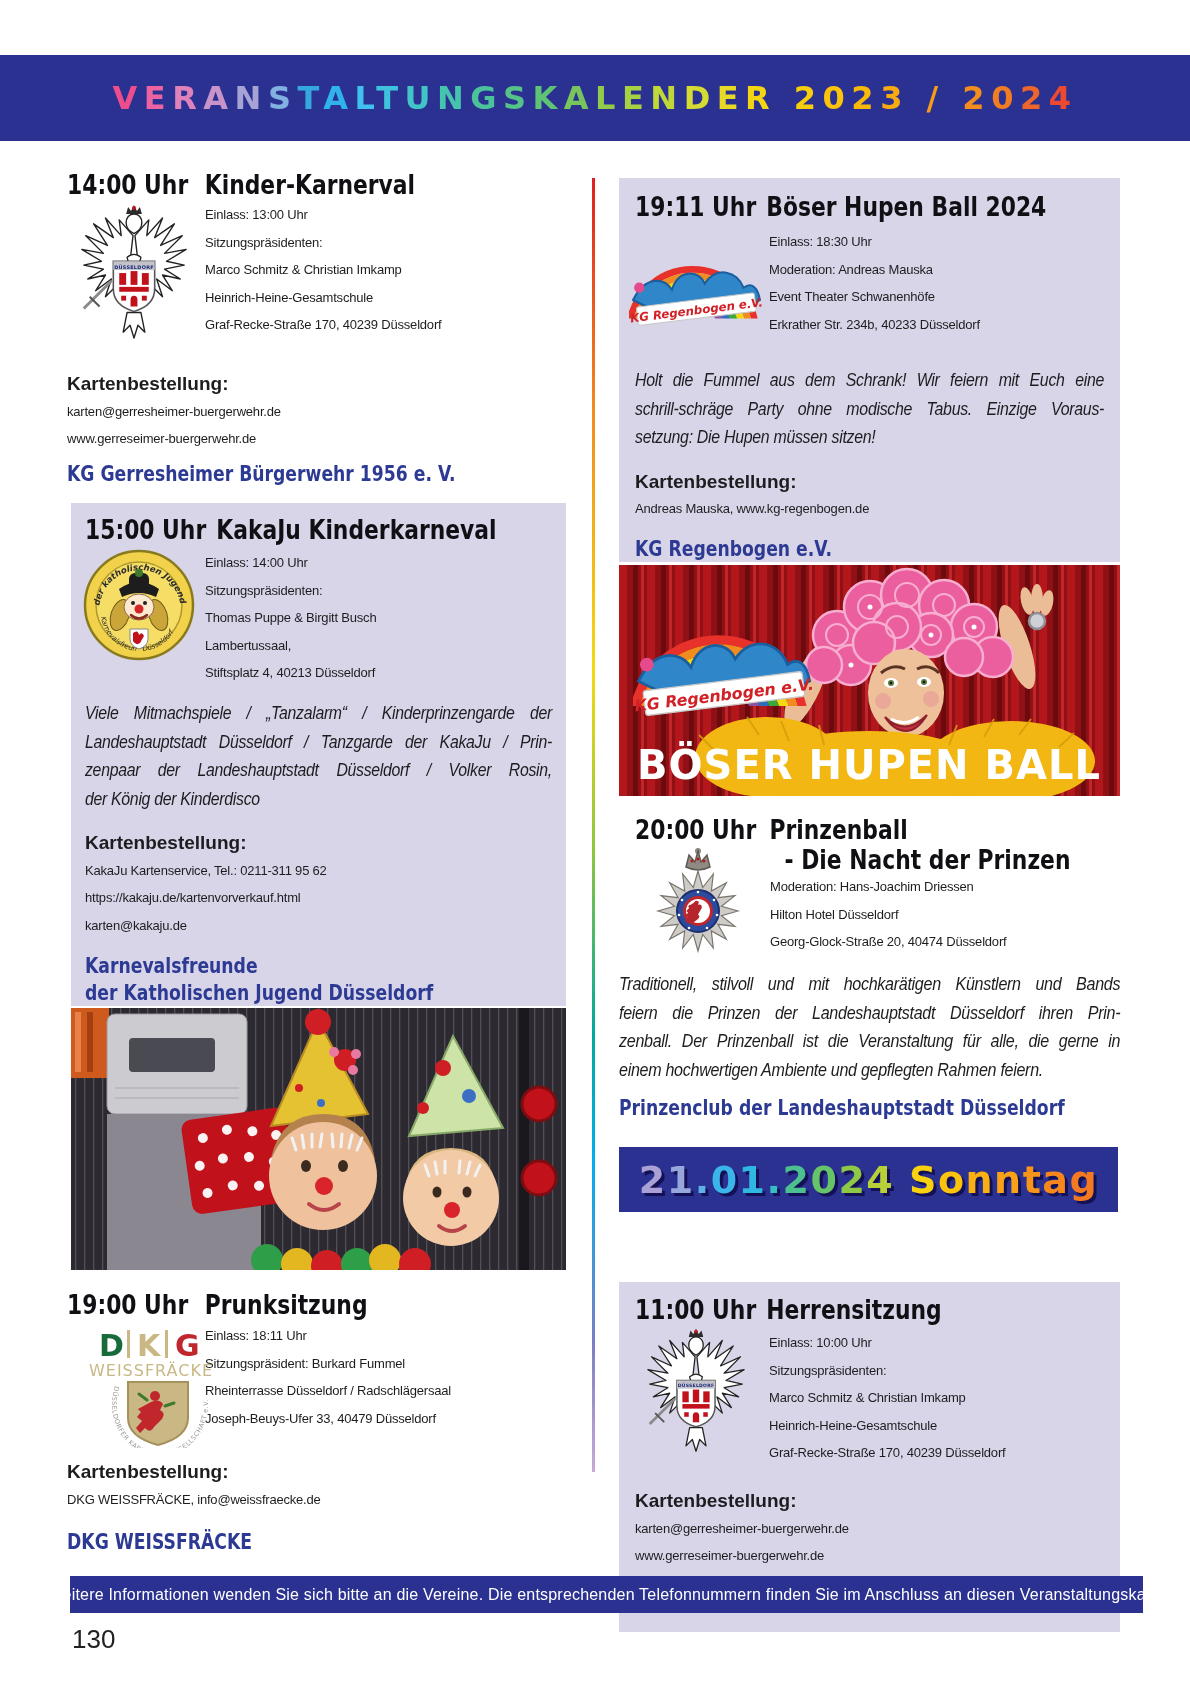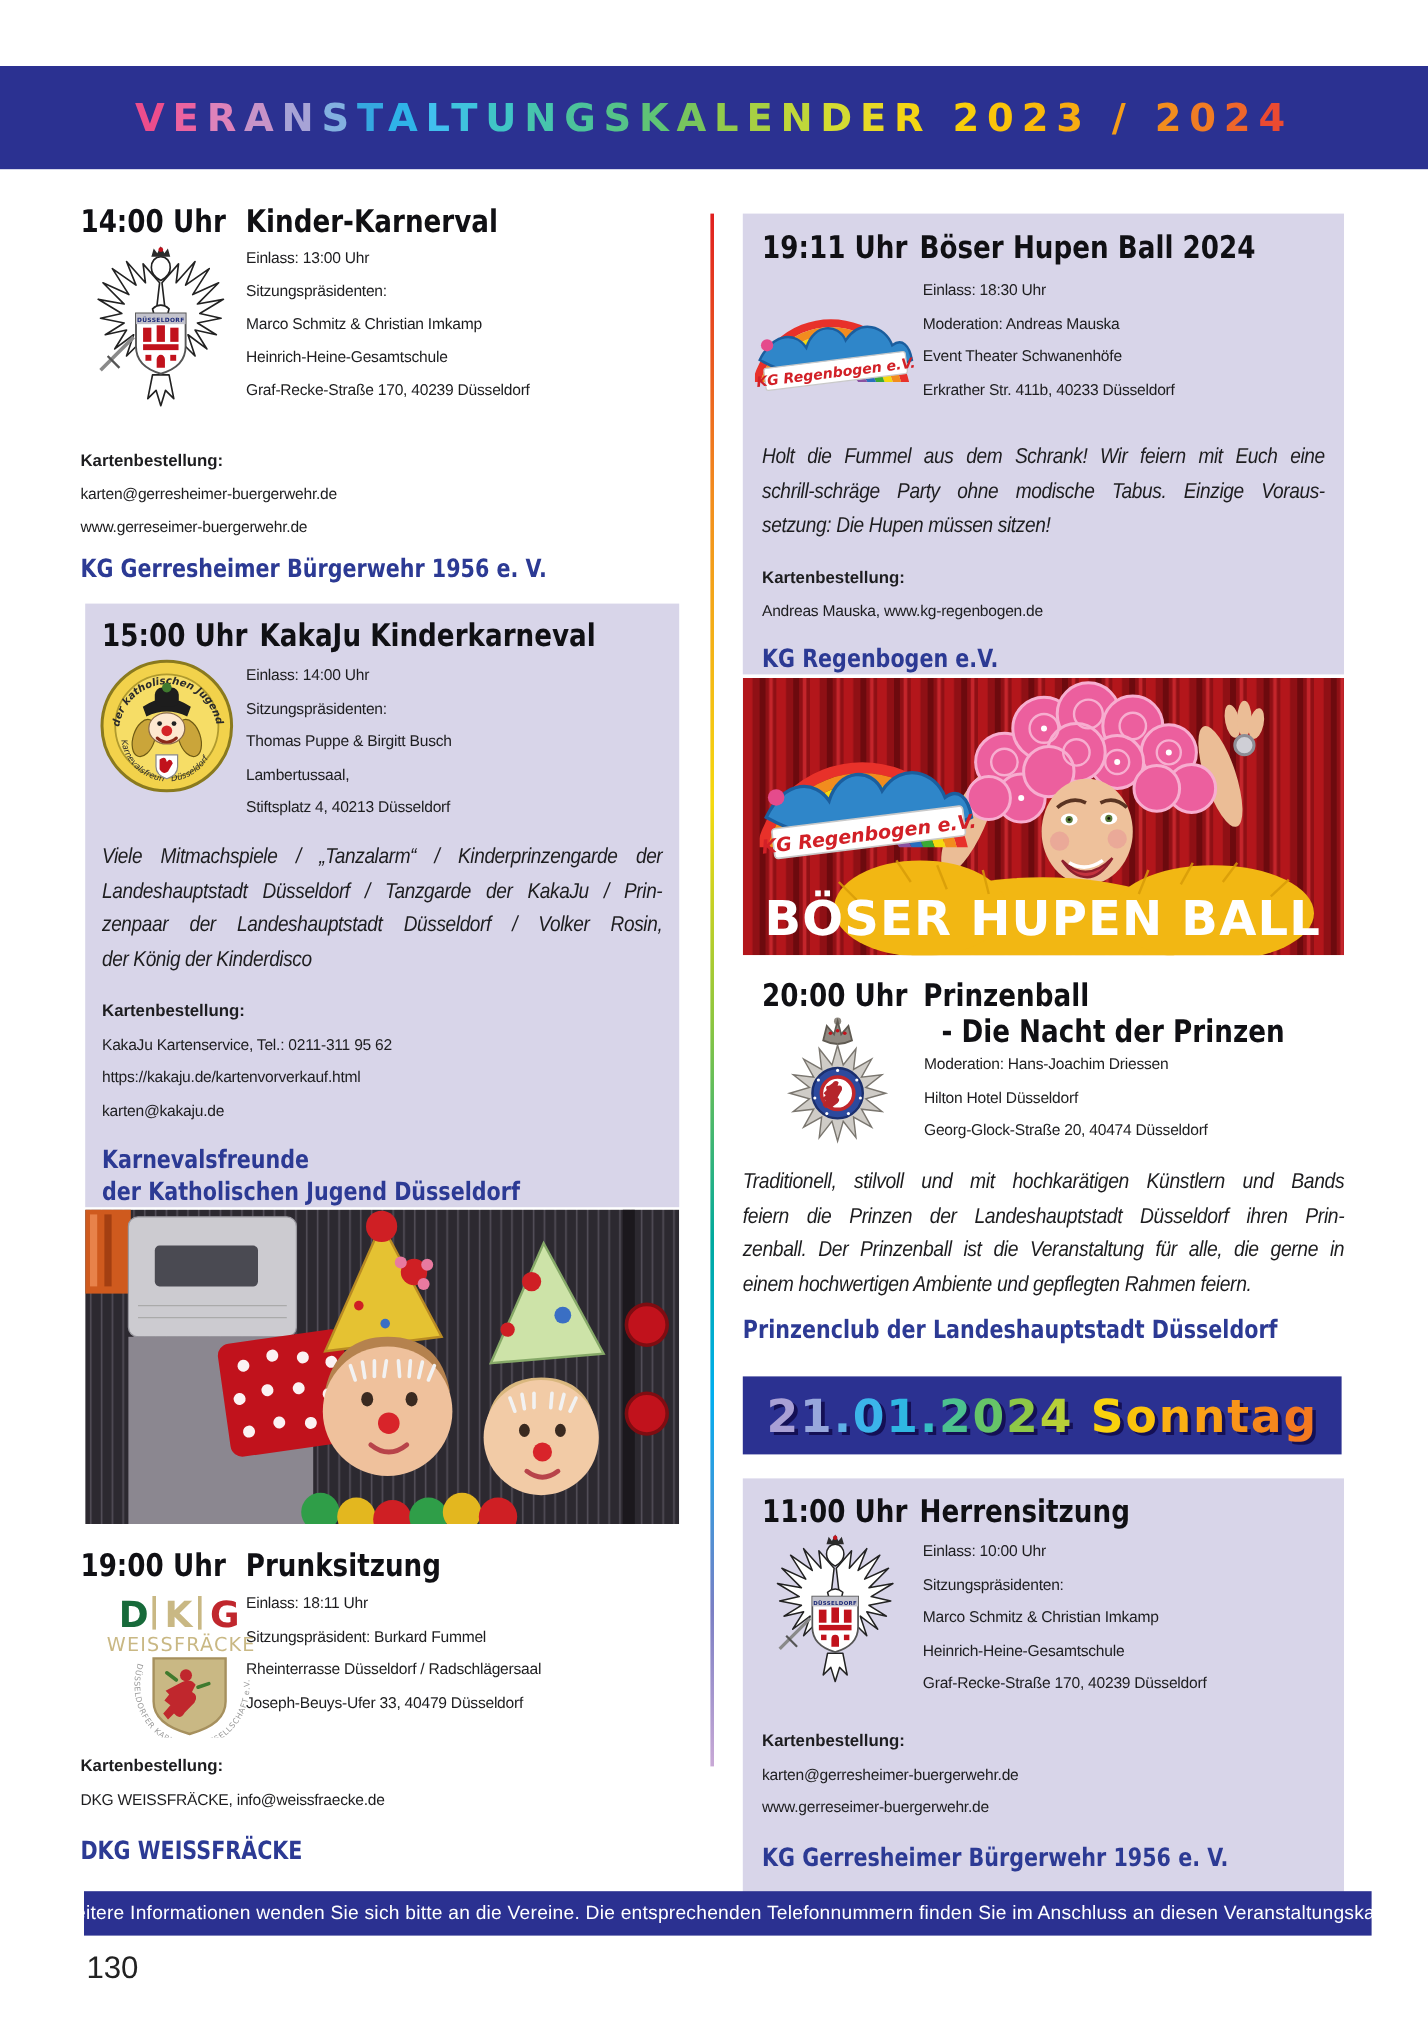--- a/index.html
+++ b/index.html
@@ -12,21 +12,21 @@
   .header-title{font-family:"DejaVu Sans",sans-serif;font-weight:bold;font-size:32px;
                 letter-spacing:6.5px;white-space:pre;}
   
   .abs{position:absolute;}
   .box{background:#d8d5e9;box-sizing:border-box;}
   .ev-head{font-family:"DejaVu Sans",sans-serif;font-weight:700;font-size:26px;color:#101014;
            white-space:nowrap;transform:scaleX(0.84);transform-origin:0 0;}
   .ev-time{display:inline-block;width:164px;}
   .tgap{margin-right:12px;}
   .dl{font-size:13px;line-height:27.5px;letter-spacing:-0.2px;white-space:nowrap;}
-  .blk-label{font-weight:bold;font-size:14px;line-height:27.5px;}
+  .blk-label{font-weight:bold;font-size:19px;line-height:27.5px;}
   .desc{font-style:italic;font-size:18px;letter-spacing:-0.35px;transform-origin:0 0;}
   .desc .ln{line-height:28.5px;}
   .jline{text-align:justify;text-align-last:justify;}
   .org{font-family:"DejaVu Sans",sans-serif;font-weight:700;font-size:21px;color:#2c3a94;
        white-space:nowrap;transform:scaleX(0.82);transform-origin:0 50%;}
   .org2{line-height:27px;}
   
   .divider{position:absolute;left:592px;top:178px;width:3px;height:1294px;
            background:linear-gradient(180deg,#e01f1f 0%,#f28c1e 18%,#f5d90f 38%,#8dc63f 52%,
                       #00a99d 66%,#00aeef 76%,#7b7fc4 90%,#c9a9d6 100%);}
@@ -305,21 +305,21 @@
           <g transform="rotate(-7 66 84)">
             <rect x="8" y="74" width="116" height="18" rx="2" fill="#fff" stroke="#c9c9c9"></rect>
             <text x="66" y="88" font-size="11.5" font-style="italic" font-weight="bold" fill="#d22027" text-anchor="middle">KG Regenbogen e.V.</text>
           </g>
         </svg>
       </div>
       <div style="margin-left:134px;padding-top:6px;">
         <div class="dl">Einlass: 18:30 Uhr</div>
         <div class="dl">Moderation: Andreas Mauska</div>
         <div class="dl">Event Theater Schwanenhöfe</div>
-        <div class="dl">Erkrather Str. 411b, 40233 Düsseldorf</div>
+        <div class="dl">Erkrather Str. 234b, 40233 Düsseldorf</div>
       </div>
     </div>
     <div class="desc" style="width:530px;transform:scaleX(0.885);margin-top:16px;">
       <div class="ln jline">Holt die Fummel aus dem Schrank! Wir feiern mit Euch eine</div>
       <div class="ln jline">schrill-schräge Party ohne modische Tabus. Einzige Voraus-</div>
       <div class="ln">setzung: Die Hupen müssen sitzen!</div>
     </div>
     <div style="margin-top:16px;">
       <div class="blk-label">Kartenbestellung:</div>
       <div class="dl">Andreas Mauska, www.kg-regenbogen.de</div>
@@ -462,21 +462,21 @@
     <div class="ln jline">feiern die Prinzen der Landeshauptstadt Düsseldorf ihren Prin-</div>
     <div class="ln jline">zenball. Der Prinzenball ist die Veranstaltung für alle, die gerne in</div>
     <div class="ln">einem hochwertigen Ambiente und gepflegten Rahmen feiern.</div>
   </div>
   <div class="abs org" style="left:619px;top:1096px;">Prinzenclub der Landeshauptstadt Düsseldorf</div>
 
   <div class="date-banner navybg">
     <div class="banner-text" id="banner-text"><span style="color: rgb(169, 160, 213);">2</span><span style="color: rgb(151, 167, 220);">1</span><span style="color: rgb(95, 176, 230);">.</span><span style="color: rgb(59, 180, 234);">0</span><span style="color: rgb(47, 183, 226);">1</span><span style="color: rgb(55, 189, 196);">.</span><span style="color: rgb(76, 193, 143);">2</span><span style="color: rgb(102, 196, 104);">0</span><span style="color: rgb(142, 200, 71);">2</span><span style="color: rgb(183, 208, 56);">4</span><span style="color: rgb(255, 255, 255);"> </span><span style="color: rgb(249, 210, 14);">S</span><span style="color: rgb(251, 195, 12);">o</span><span style="color: rgb(250, 176, 19);">n</span><span style="color: rgb(249, 161, 23);">n</span><span style="color: rgb(248, 148, 25);">t</span><span style="color: rgb(246, 135, 29);">a</span><span style="color: rgb(244, 121, 33);">g</span></div>
   </div>
 
-  <div class="abs box" style="left:619px;top:1232px;width:501px;height:350px;padding:13px 16px 0 16px;">
+  <div class="abs box" style="left:619px;top:1282px;width:501px;height:350px;padding:13px 16px 0 16px;">
     <div class="ev-head">
       <span class="tgap">11:00 Uhr</span><span>Herrensitzung</span>
     </div>
     <div style="position:relative;height:148px;">
       <div class="abs" style="left:2px;top:2px;">
         <svg width="118" height="136" viewBox="0 0 130 148">
           <g fill="#fff" stroke="#222" stroke-width="1.4" stroke-linejoin="round">
             <path d="M64,32 L50,16 52,32 36,14 44,34 24,20 38,42 16,32 34,50 12,46 32,58 14,62 34,66 18,76 36,72 26,88 42,76 36,94 50,80 48,98 58,84 Z"></path>
             <path d="M66,32 L80,16 78,32 94,14 86,34 106,20 92,42 114,32 96,50 118,46 98,58 116,62 96,66 112,76 94,72 104,88 88,76 94,94 80,80 82,98 72,84 Z"></path>
             <path d="M65,10 c-5,0 -8,4 -8,9 c0,6 4,9 8,11 c4,-2 8,-5 8,-11 c0,-5 -3,-9 -8,-9 Z"></path>

